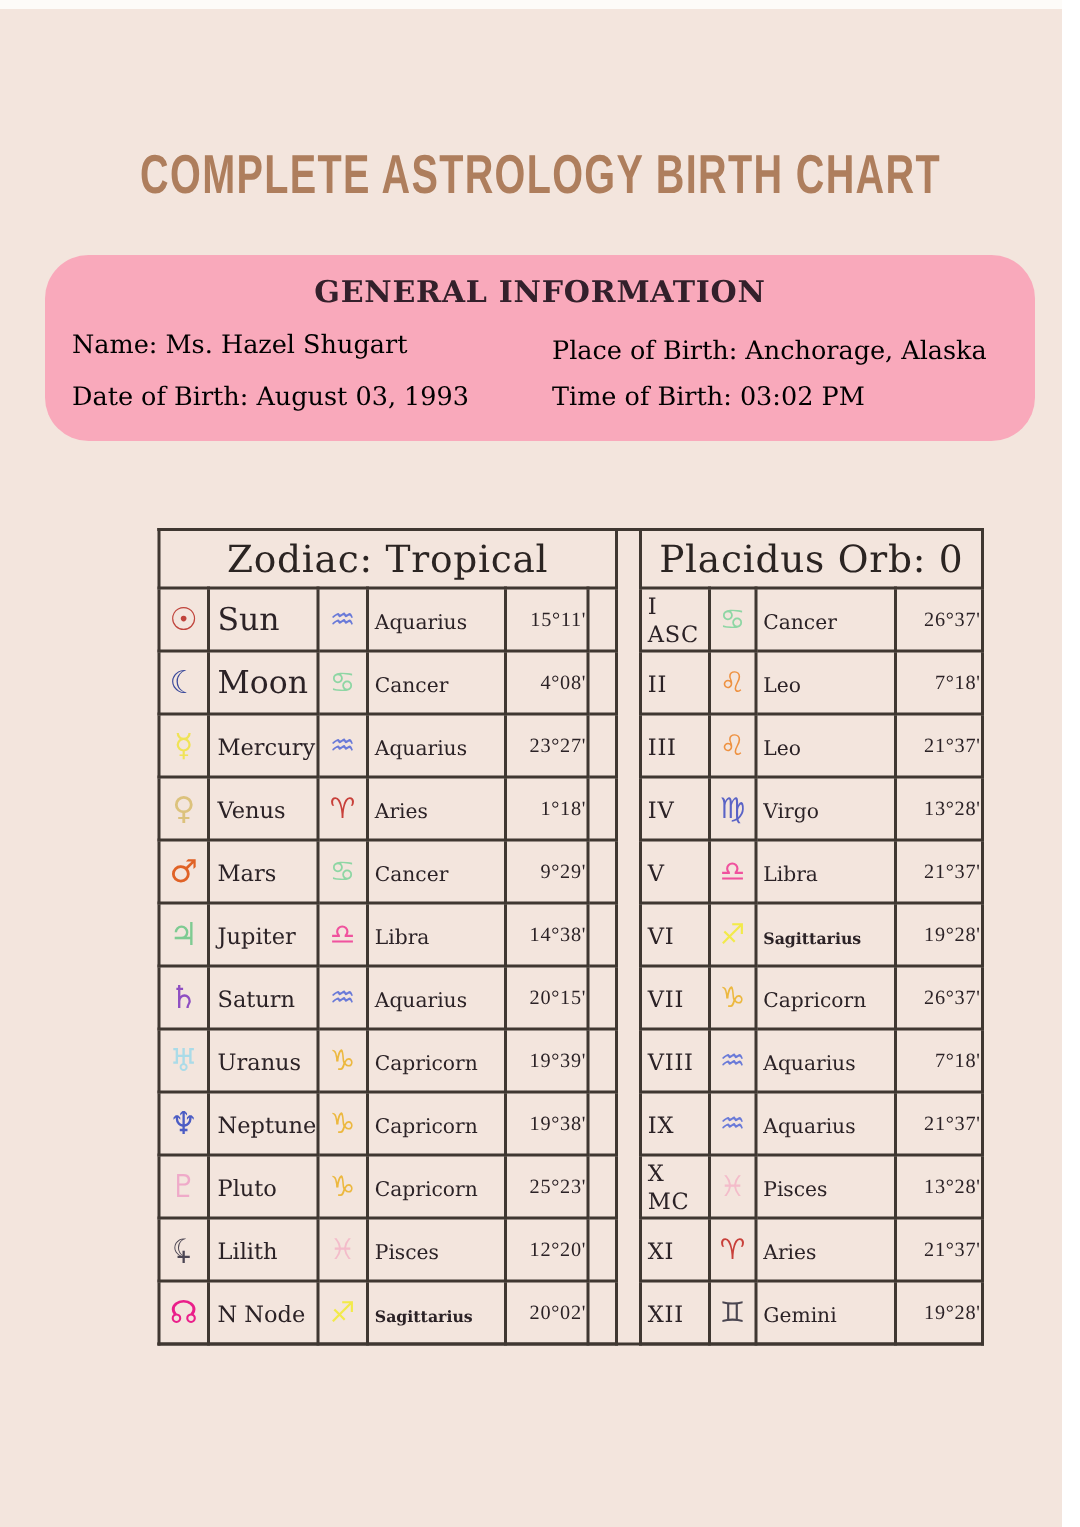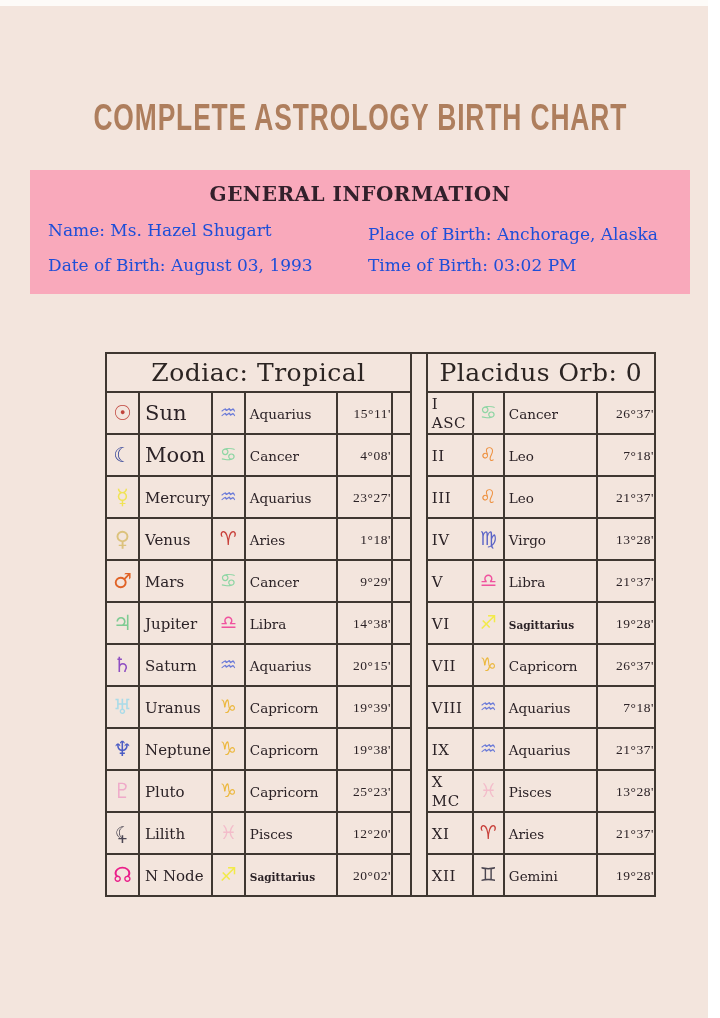--- a/index.html
+++ b/index.html
@@ -12,26 +12,26 @@
   .top-strip{position:absolute;top:0;left:0;width:720px;height:6px;background:#fdfbf8;}
   .title-wrap{position:absolute;top:97px;left:0;width:720px;text-align:center;}
   .title{
     display:inline-block;
     font-family:"Liberation Sans","DejaVu Sans",sans-serif;
     font-weight:700;font-size:30px;letter-spacing:1px;
     color:#ae7e5d;
     transform:scale(0.88,1.22);transform-origin:center top;
     white-space:nowrap;
   }
-  .info-panel{position:absolute;left:30px;top:170px;width:660px;height:124px;background:#f9a9bb;}
+  .info-panel{position:absolute;left:30px;top:170px;width:660px;height:124px;background:#f9a9bb;border-radius:29px;}
   .info-heading{
     margin:0;position:absolute;top:12px;left:0;width:100%;text-align:center;
     font-size:20px;font-weight:700;letter-spacing:0.5px;color:#33202b;
   }
-  .info-item{position:absolute;font-size:17px;color:#1d4ed8;white-space:nowrap;}
+  .info-item{position:absolute;font-size:17px;color:#000000;white-space:nowrap;}
   .gi-name{left:18px;top:50px;}
   .gi-dob{left:18px;top:85px;}
   .gi-place{left:338px;top:54px;}
   .gi-time{left:338px;top:85px;}
 
   .tables{position:absolute;left:105px;top:352px;display:flex;gap:14px;}
   .tables::before,.tables::after{
     content:"";position:absolute;left:0;right:0;height:2px;background:#3f3731;z-index:2;
   }
   .tables::before{top:0;}

